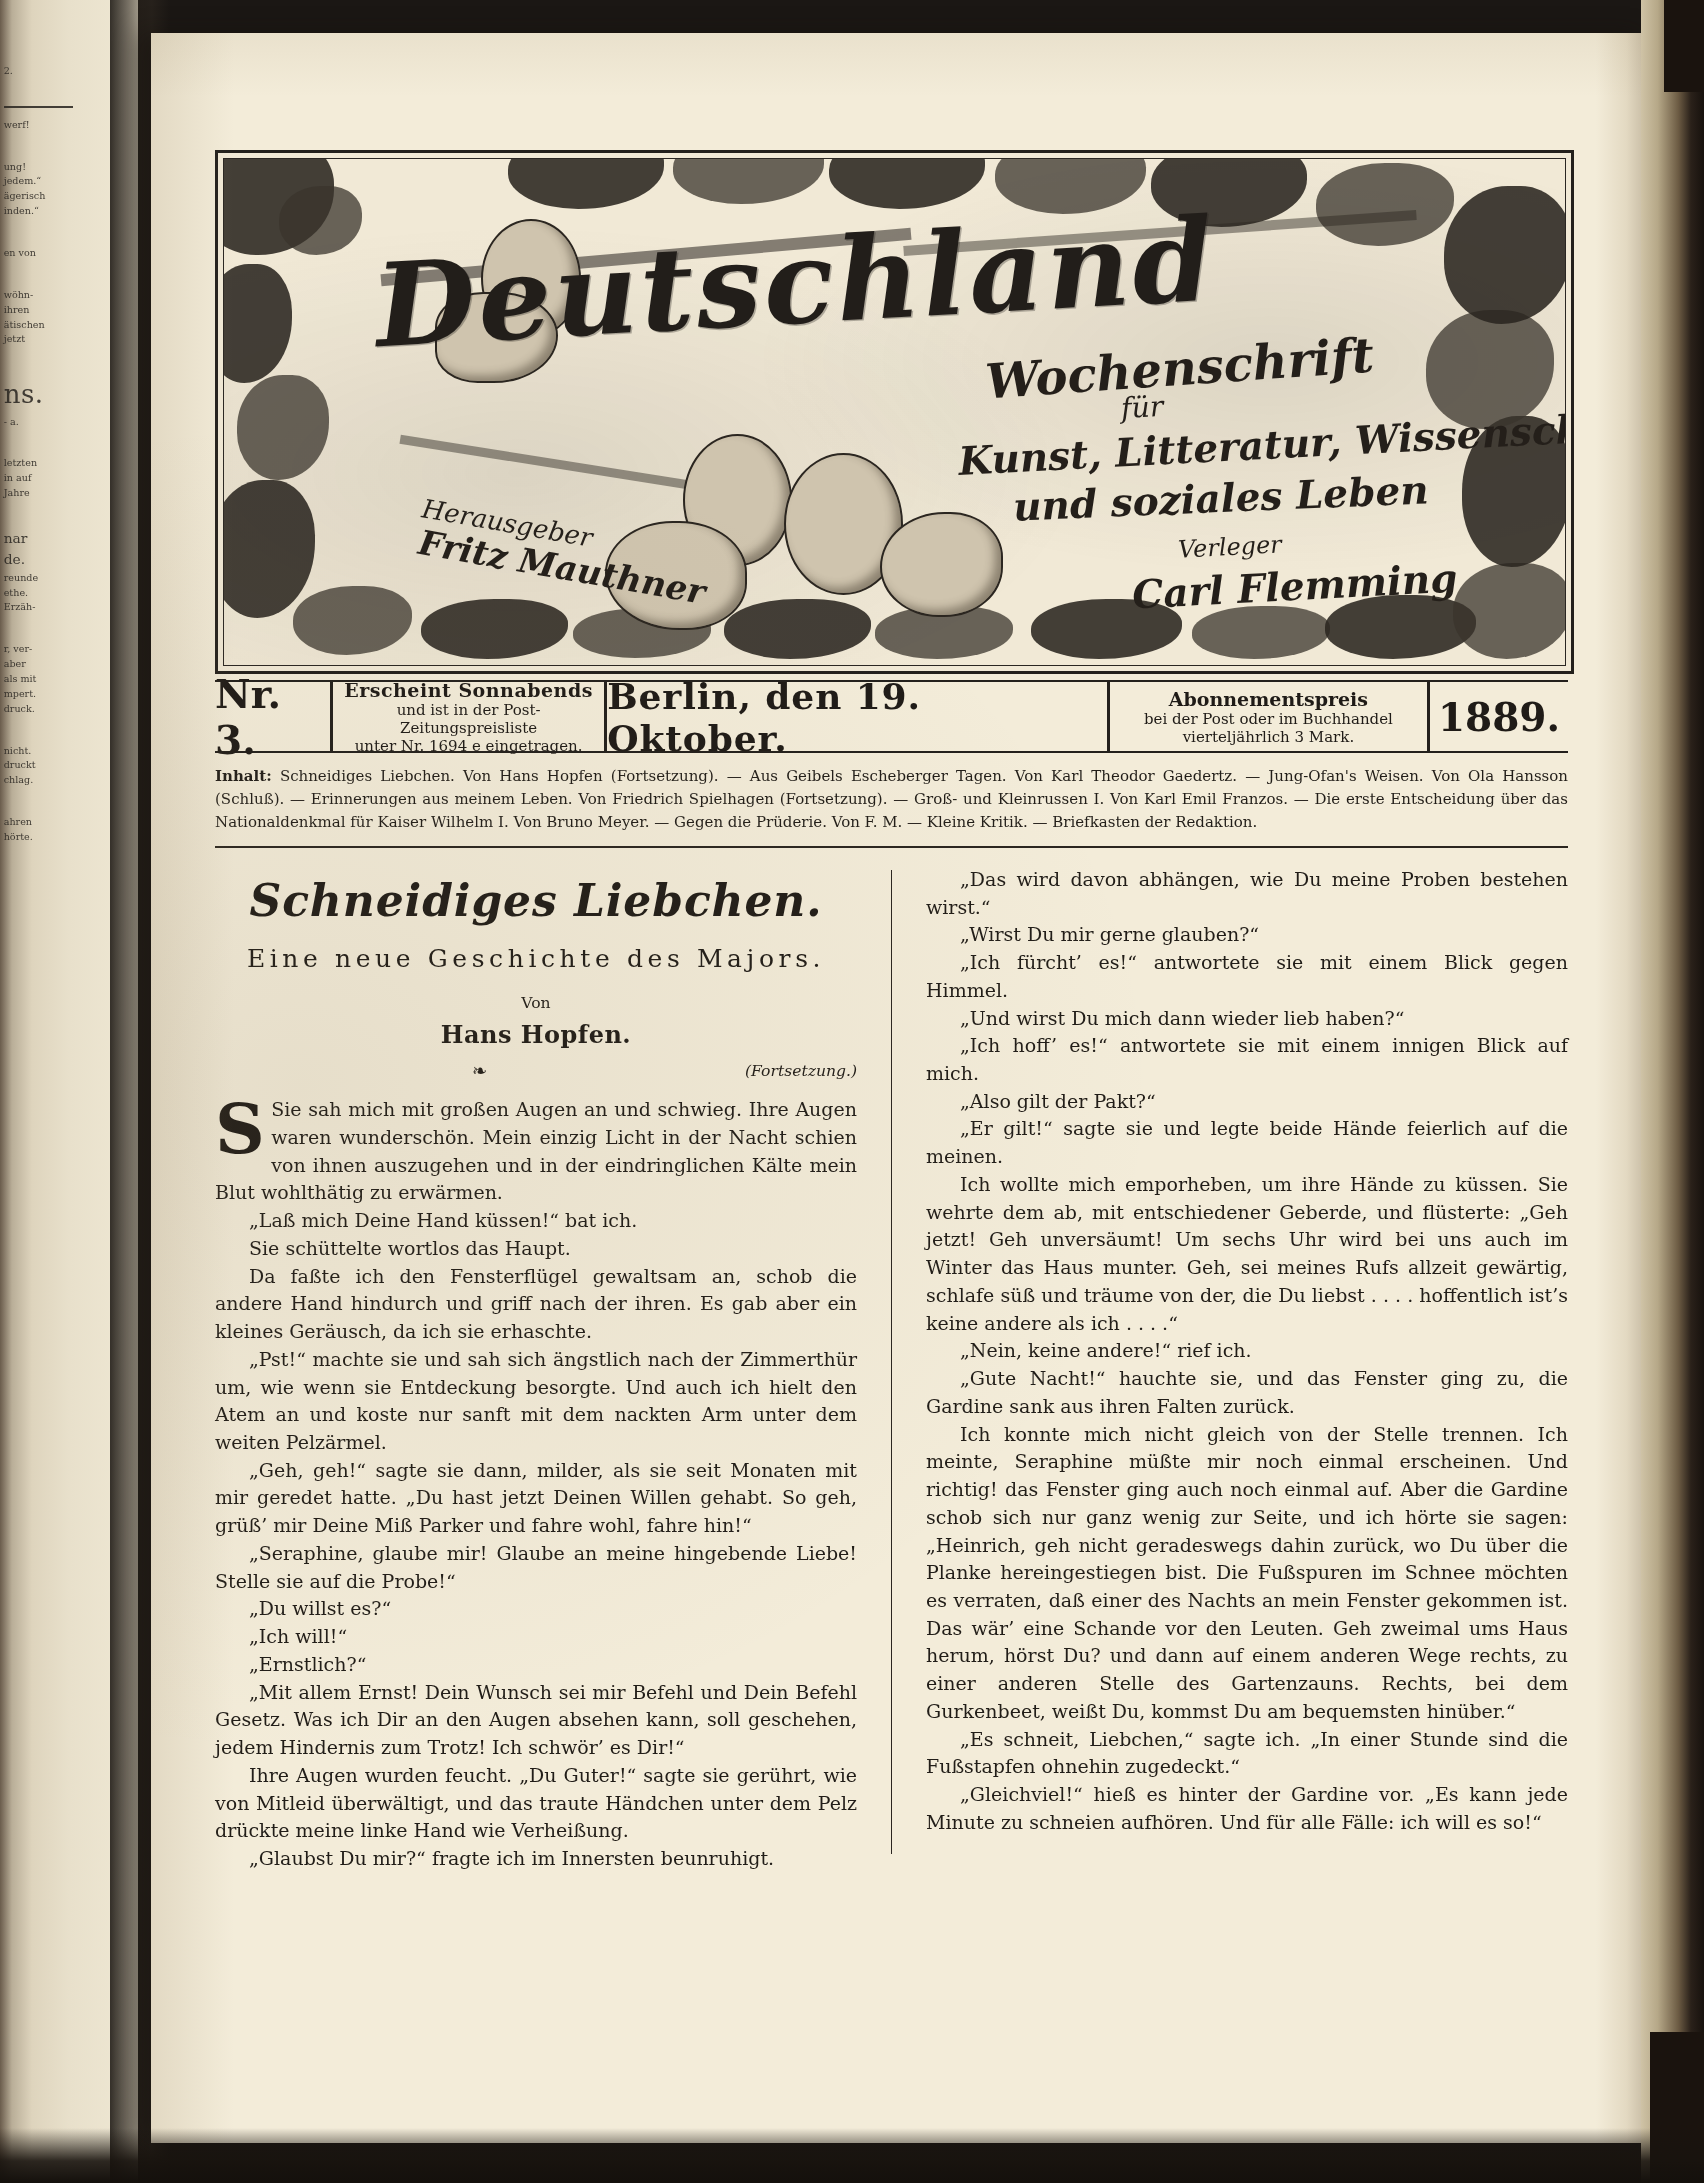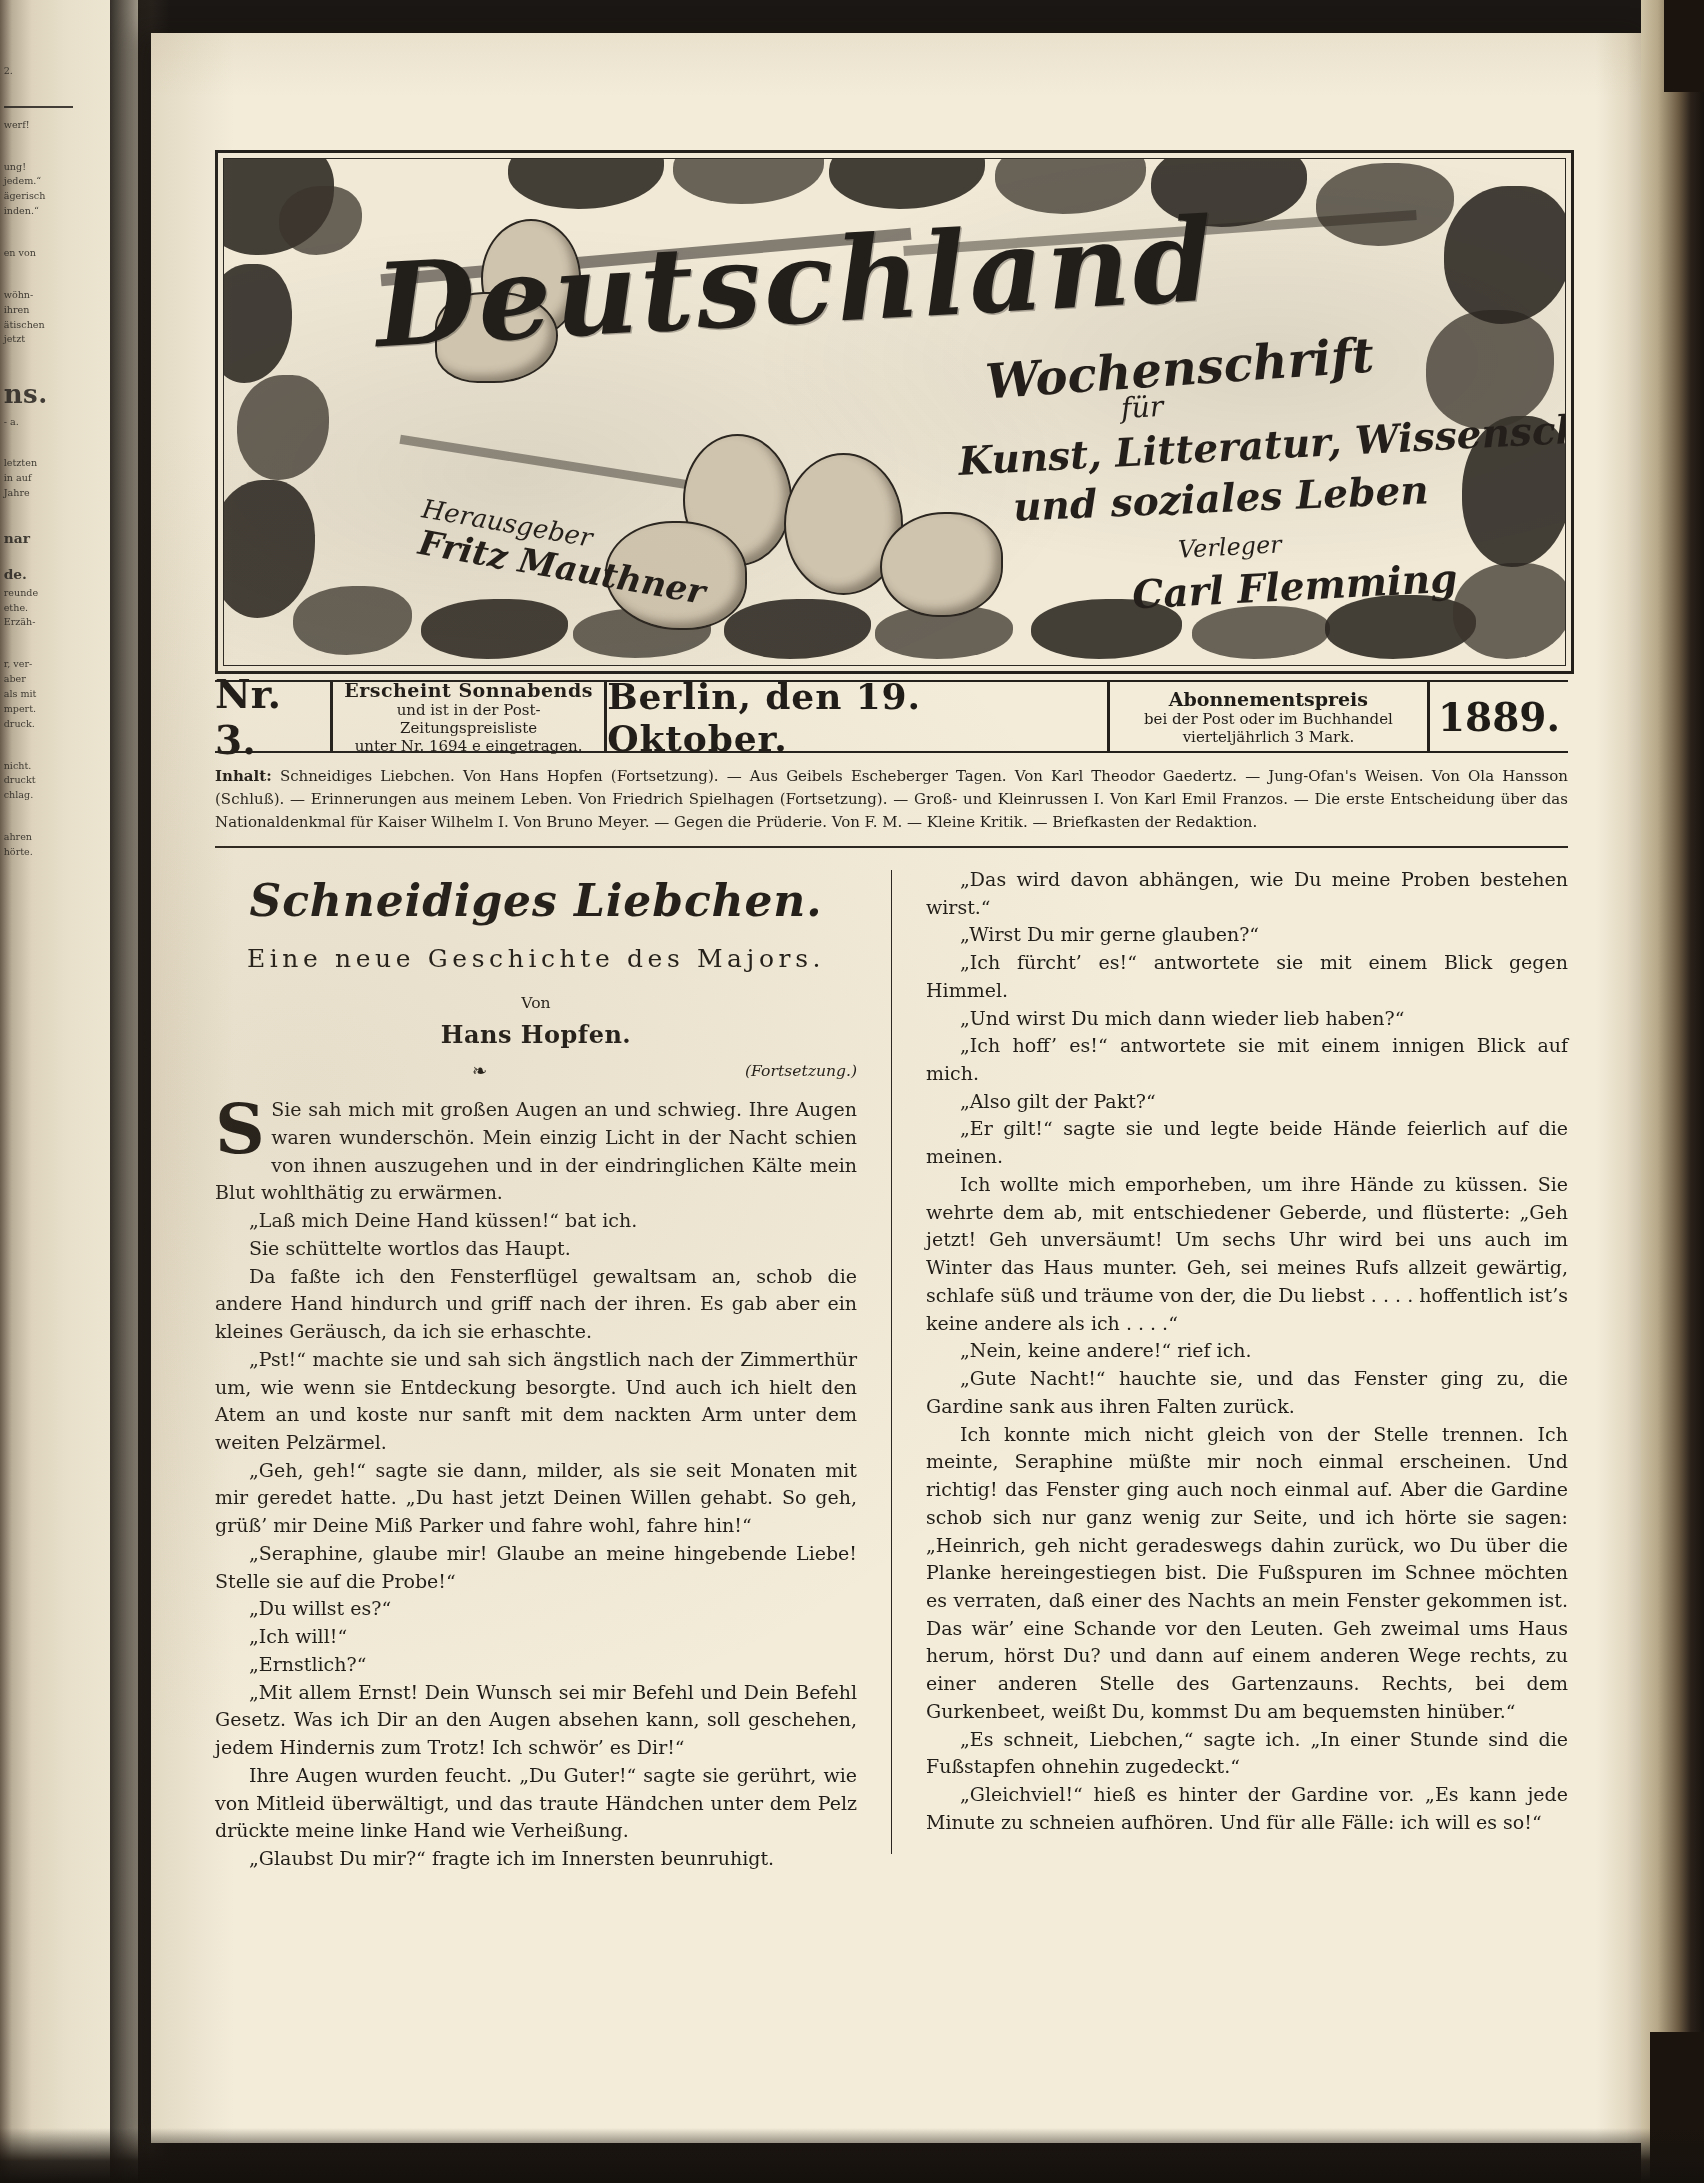--- a/index.html
+++ b/index.html
@@ -38,23 +38,23 @@
     font-size: 9.6px;
     line-height: 1.55;
     font-family: "DejaVu Serif", serif;
     opacity: .88;
   }
   #left-page-content .lp-block { margin-bottom: 27px; }
   #left-page-content .lp-rule {
     width: 69px; height: 1.8px; background: #2c2823; margin: 12px 0 10px 0;
   }
   #left-page-content .lp-big {
-    font-size: 26px; font-weight: bold; letter-spacing: 0.5px;
-  }
-  #left-page-content .lp-mid { font-size: 13.8px; font-weight: bold; margin-top: 15px; }
+    font-size: 26px; font-weight: normal; letter-spacing: 0.5px;
+  }
+  #left-page-content .lp-mid { font-size: 13.8px; font-weight: normal; }
 
   
   #gutter {
     position: absolute;
     left: 110px; top: 0;
     width: 60px; height: 2183px;
     background: linear-gradient(to right, rgba(20,16,12,.85) 0%, rgba(40,33,26,.55) 35%, rgba(90,78,60,.18) 70%, rgba(120,106,80,0) 100%);
   }
 
   

